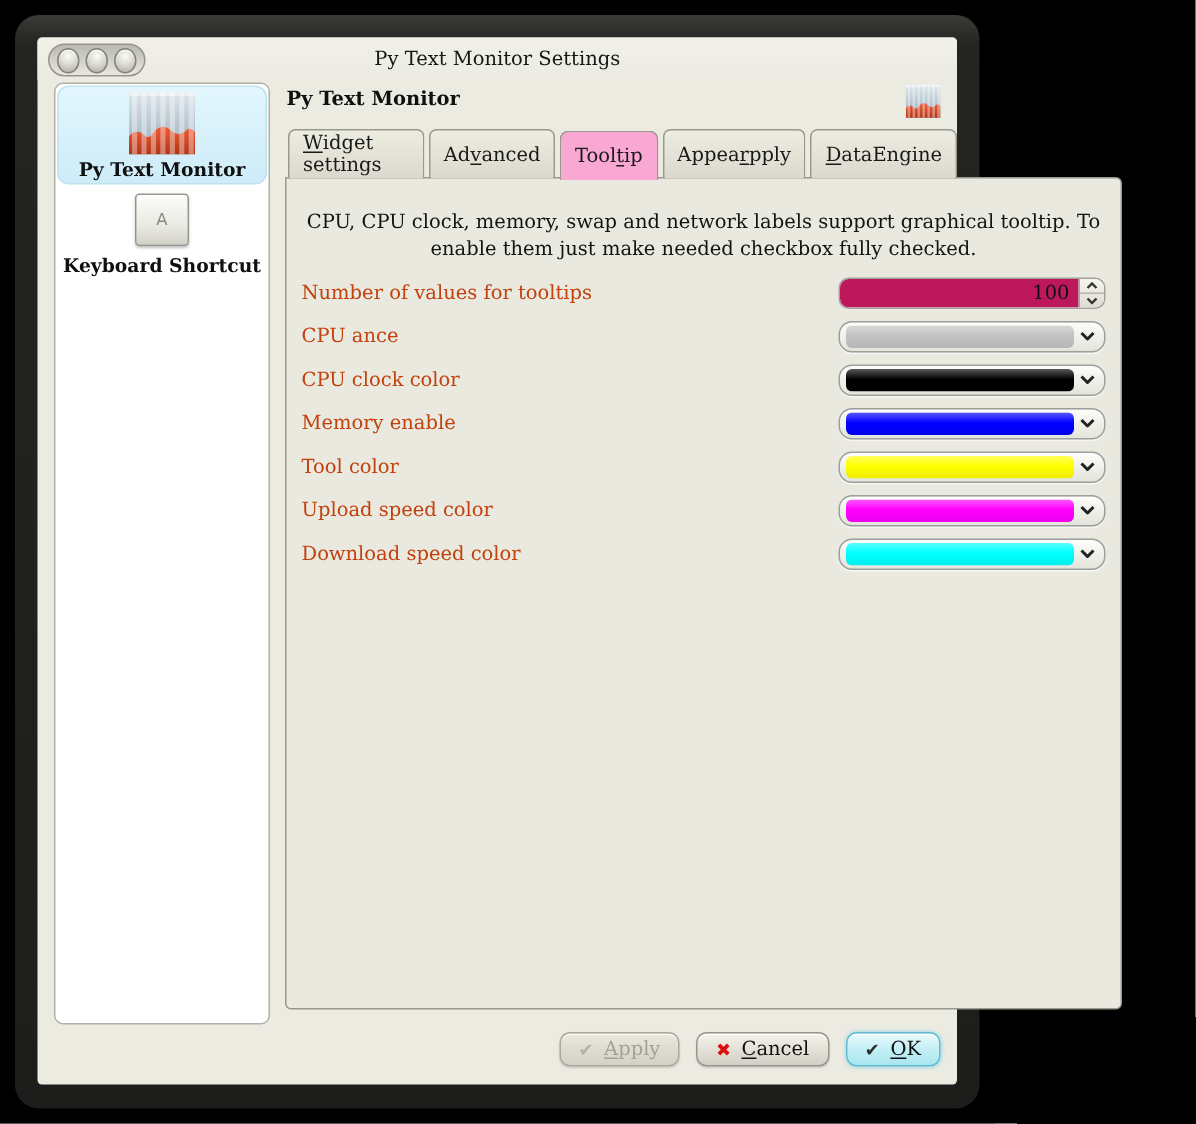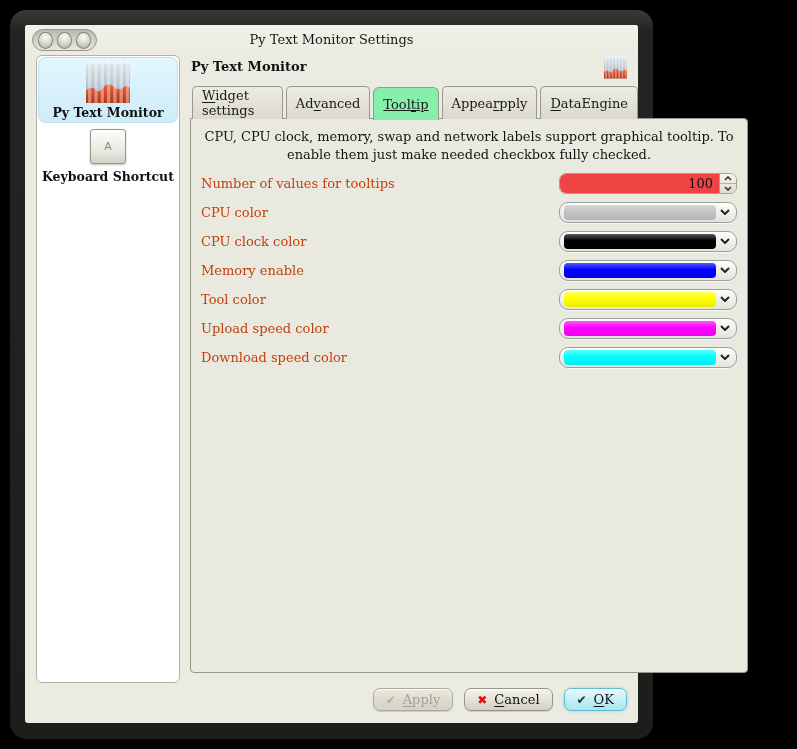--- a/index.html
+++ b/index.html
@@ -79,50 +79,49 @@
   }
   .tab {
     height: 21px; padding: 16px 9px; display: flex; align-items: center;
     font-size: 13px; color: #191919; cursor: pointer;
     border: 1px solid #98988e; border-bottom: none;
     border-radius: 5px 5px 0 0;
     background: linear-gradient(#edecе1, #dbd9ce);
     background: linear-gradient(#edece1, #dbd9ce);
   }
   .tab.active {
-    height: 25px; background: #86efac; margin-bottom: -1px; z-index: 4;
+    height: 25px; background: #f9a8d4; margin-bottom: -1px; z-index: 4;
     border-radius: 6px 6px 0 0;
-    text-decoration: underline;
   }
   .mn { text-decoration: underline; text-underline-offset: 2px; }
 
   
   .tab-panel {
     position: absolute; left: 165px; top: 93px; width: 558px; height: 555px;
     background: #eae9e0; border: 1px solid #98988e; border-radius: 0 4px 4px 4px;
     padding: 9px 10px; z-index: 2;
   }
   .tab-desc {
     font-size: 13px; line-height: 1.4; color: #141414; text-align: center;
-    margin: 0 2px 9px;
+    margin: 12px 2px 9px;
   }
   .form-row {
     display: flex; align-items: center; justify-content: space-between;
     height: 20px; margin-bottom: 9px;
   }
   .form-label { font-size: 13px; color: #c2410c; }
 
   
   .spinbox {
     width: 178px; height: 21px; display: flex;
     border: 1px solid #a2a298; border-radius: 7px; overflow: hidden;
     background: #fff;
   }
   .spin-field { flex: 1; display: flex; align-items: center; justify-content: flex-end;
-    padding-right: 6px; font-size: 13px; color: #111; background: #ef4444; }
+    padding-right: 6px; font-size: 13px; color: #111; background: #be185d; }
   .spin-buttons { width: 17px; display: flex; flex-direction: column;
     border-left: 1px solid #a2a298;
     background: linear-gradient(#f7f6ee, #dddbd1); }
   .spin-up, .spin-down { flex: 1; display: flex; align-items: center; justify-content: center; cursor: pointer; }
   .spin-up { border-bottom: 1px solid #b5b4aa; }
 
   
   .combo {
     width: 178px; height: 21px; display: flex; align-items: center;
     border: 1px solid #99a09e; border-radius: 9px;
@@ -274,21 +273,21 @@
               <div class="spin-down">
                 <svg width="8" height="5" viewBox="0 0 8 5">
                     <path d="M1,1 L4,4 L7,1" fill="none" stroke="#333" stroke-width="1.6"></path>
                   </svg>
               </div>
             </div>
           </div>
         </div>
 
         <div class="form-row">
-          <span class="form-label">CPU color</span>
+          <span class="form-label">CPU ance</span>
           <div class="combo">
             <div class="swatch" style="background-color: rgb(195, 195, 195);"></div>
             <span class="combo-arrow">
               <svg width="10" height="6" viewBox="0 0 10 6">
                   <path d="M1,1 L5,5 L9,1" fill="none" stroke="#222" stroke-width="2"></path>
                 </svg>
             </span>
           </div>
         </div>
 

